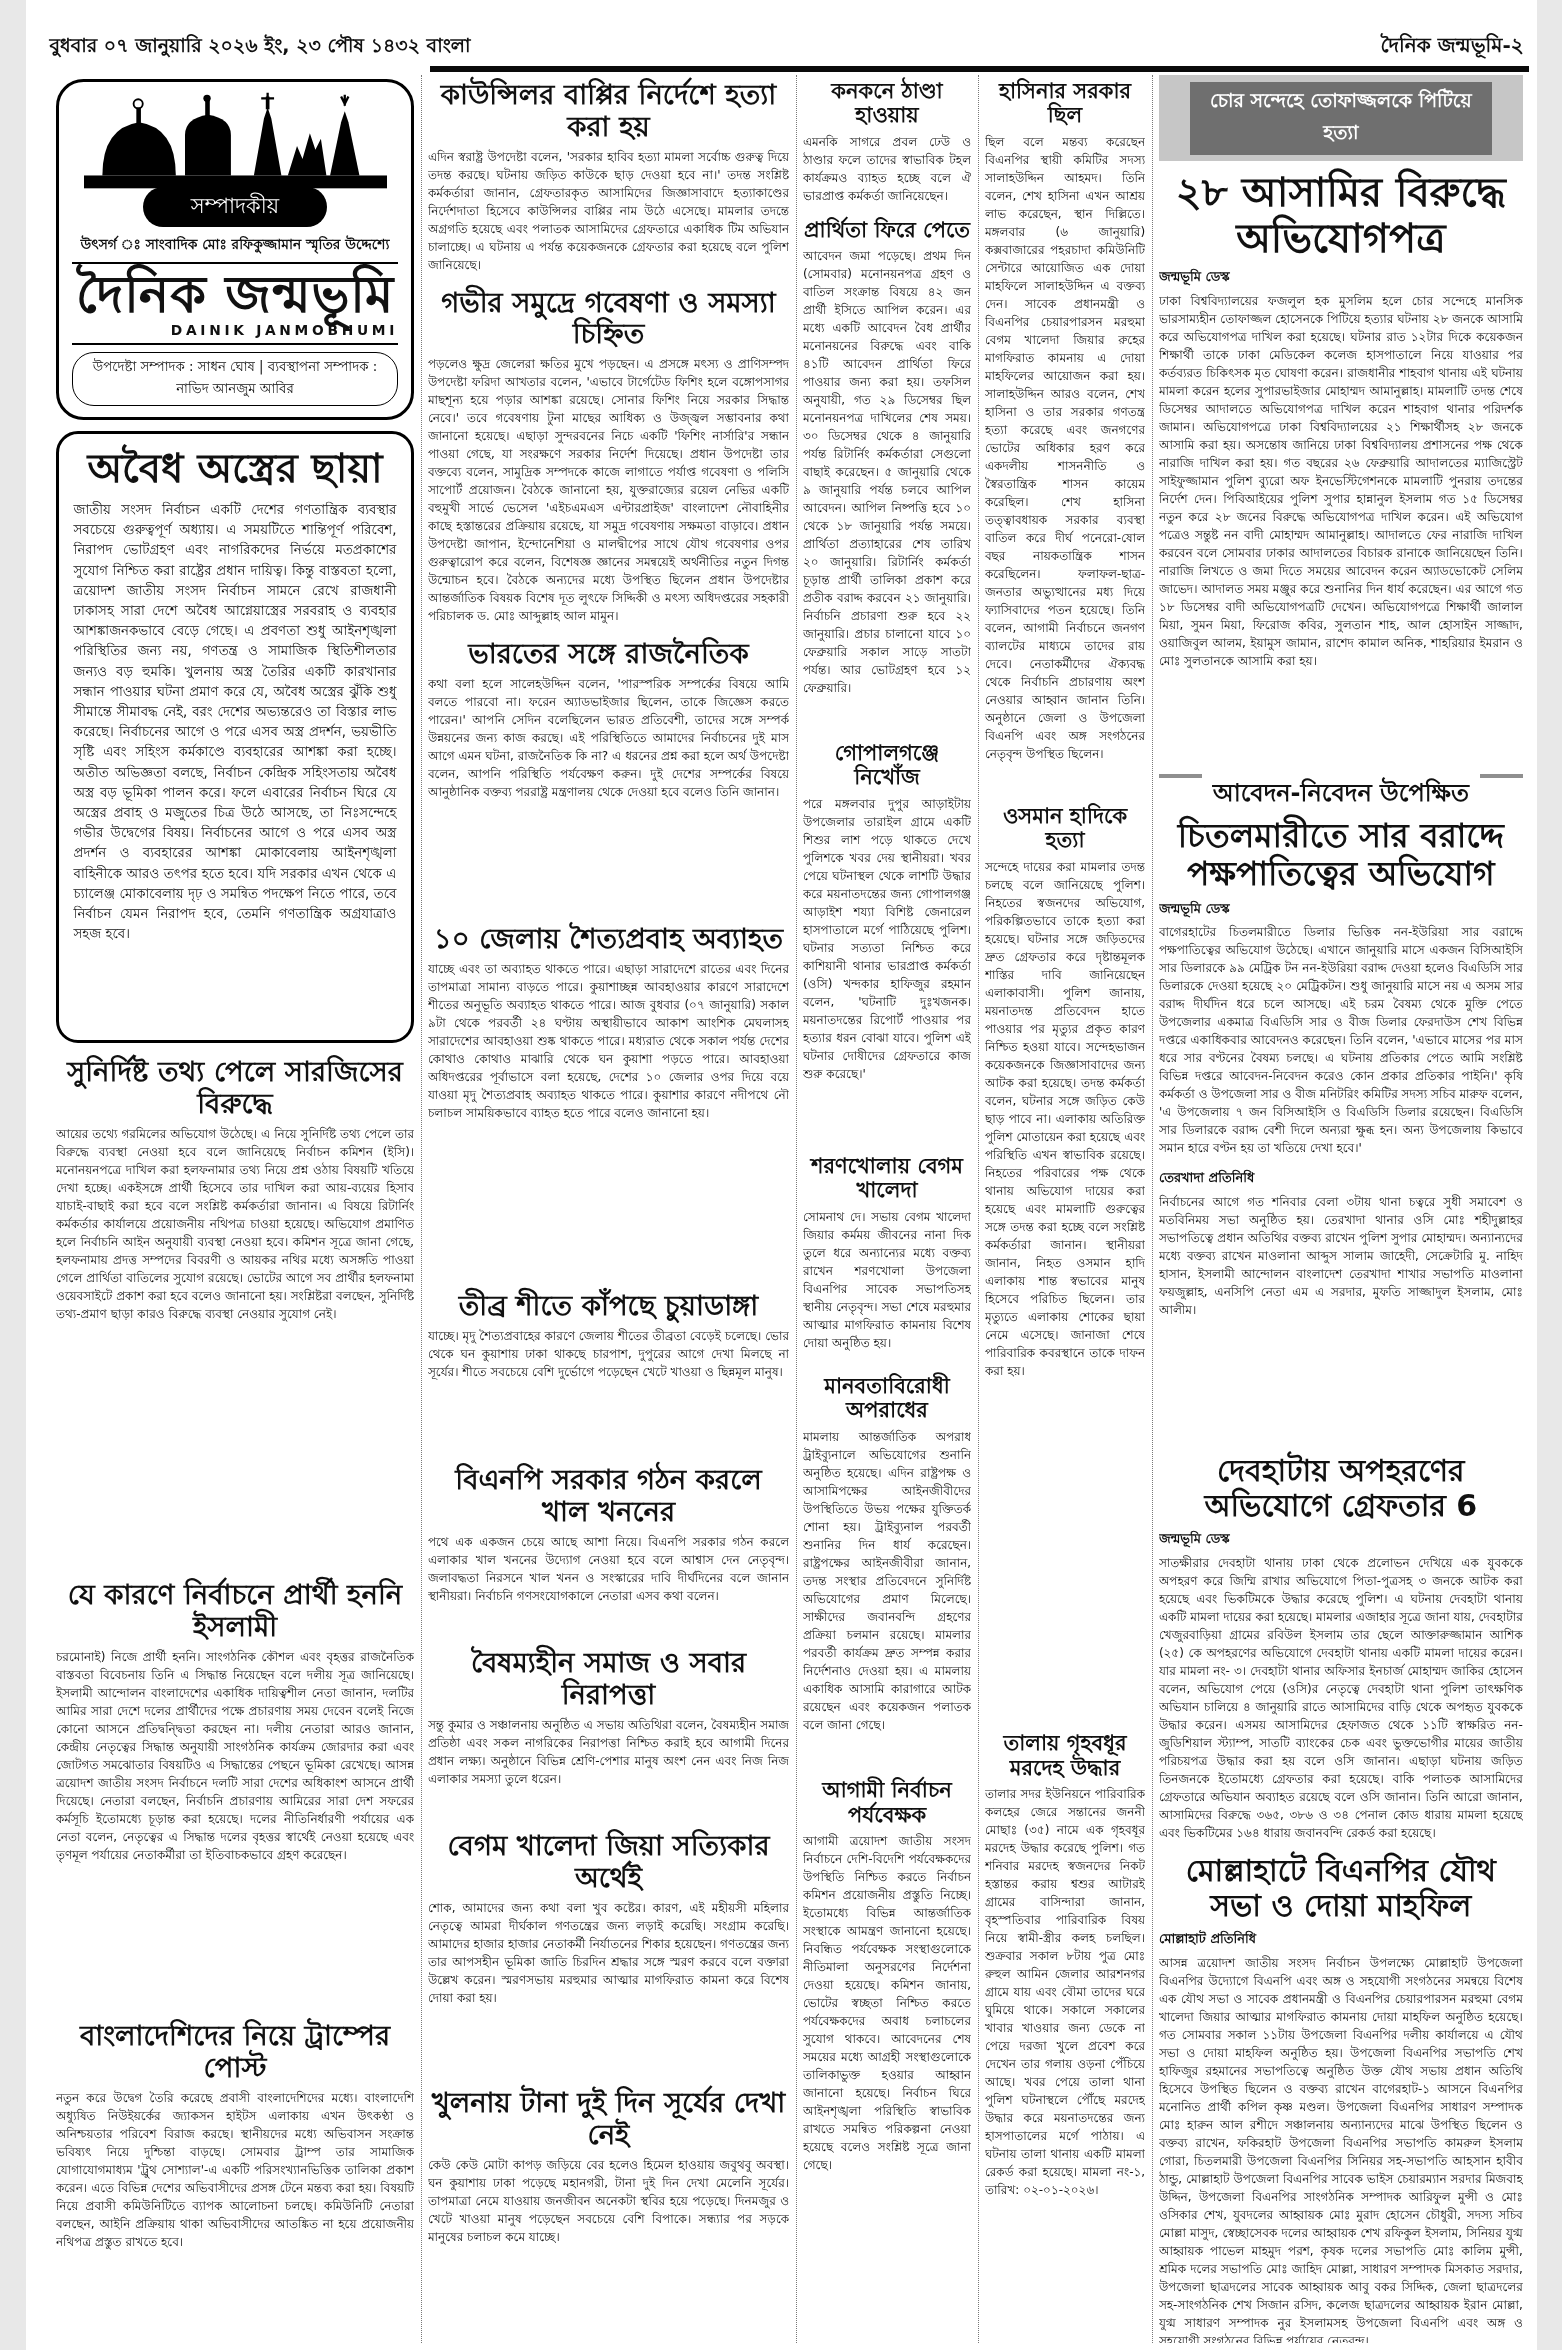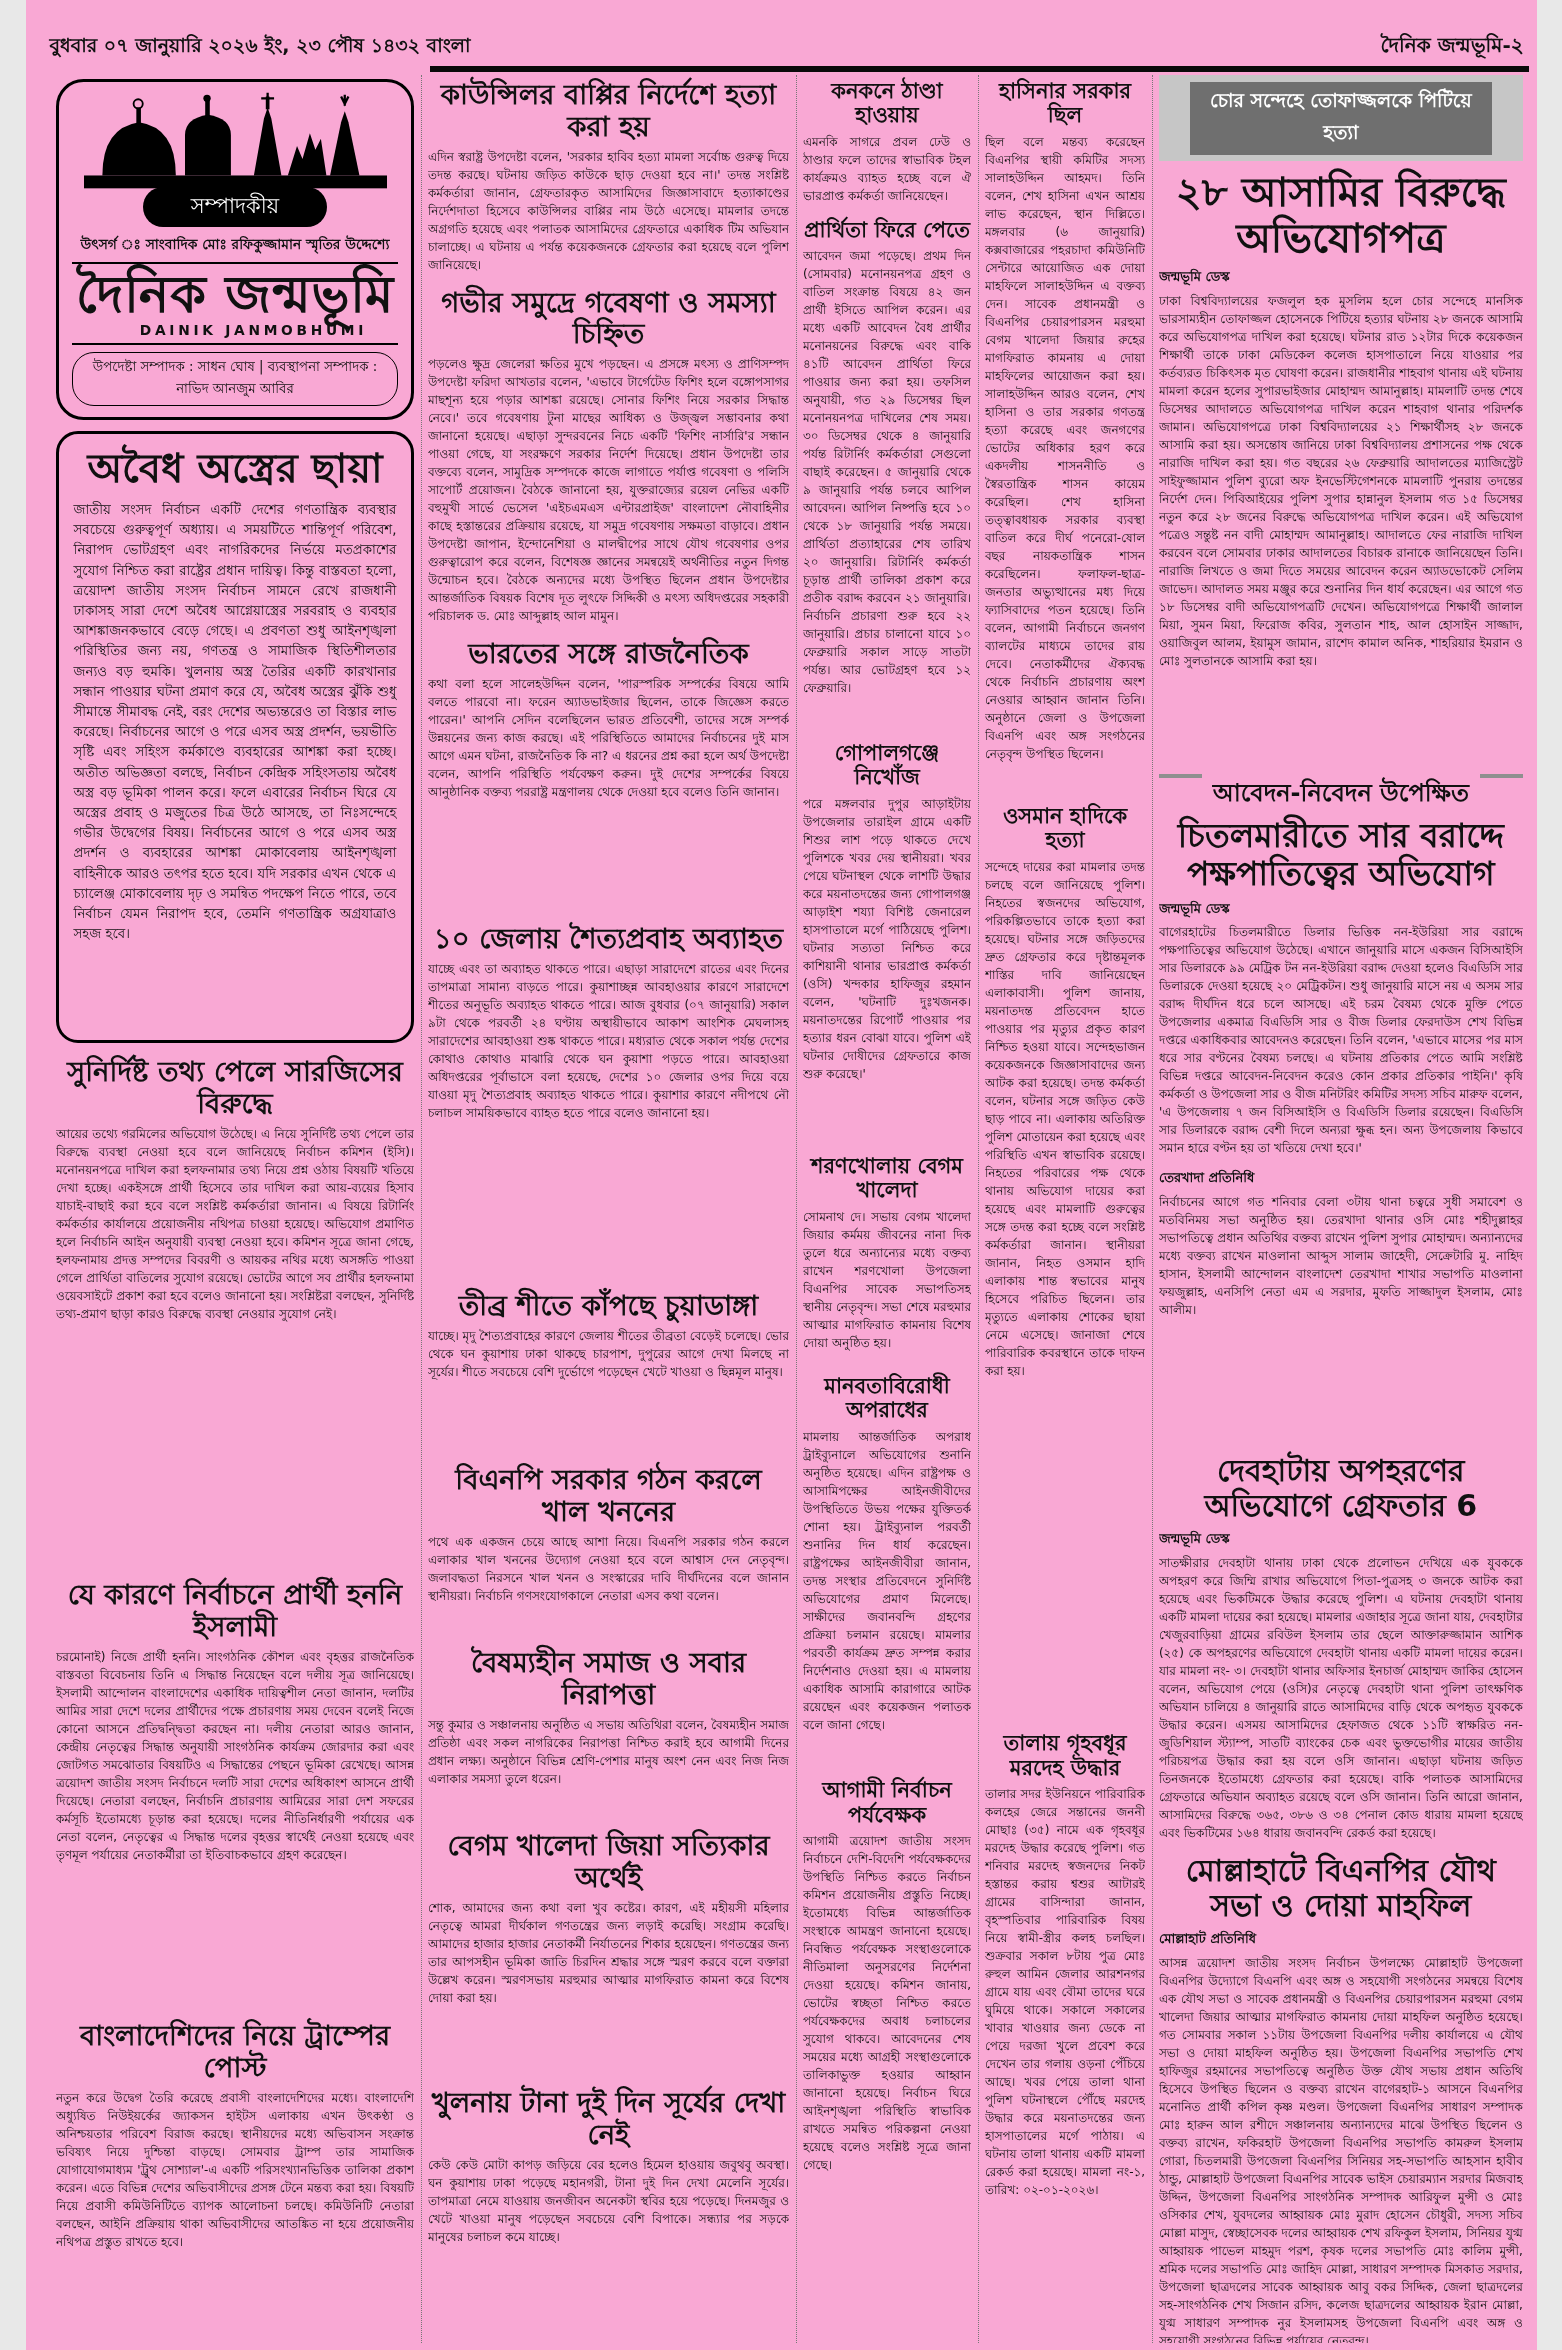--- a/index.html
+++ b/index.html
@@ -1,20 +1,20 @@
 <!DOCTYPE html>
 <html style="font-size:14.7px"><head>
 <meta charset="utf-8">
 <style>
   html,body{margin:0;padding:0;background:#e8e8e8;}
   .page{
     position:relative;
     width:1511px;height:2351px;
     margin:0 auto;
-    background:#f9a8d4;
+    background:#ffffff;
     color:#111;
     font-family:"DejaVu Sans","Liberation Sans",sans-serif;
     overflow:hidden;
     box-sizing:border-box;
     padding:5.5px 7.3px 0 24px;
   }
   
   .topbar{display:flex;justify-content:space-between;align-items:flex-end;height:57px;}
   .dateline{font-size:19px;font-weight:bold;}
   .pagelabel{font-size:20px;font-weight:900;padding-right:5.5px;}
@@ -32,21 +32,21 @@
   .h-md{font-size:21px;}
   .byline{font-weight:bold;font-size:13px;margin:1.8px 0 3.7px;}
   .body{font-size:12px;line-height:1.5;text-align:justify;}
 
   
   .masthead-box{border:3.7px solid #000;border-radius:27.5px;padding:9.2px 13px 11px;text-align:center;margin-top:3.7px;}
   .skyline{display:block;margin:0 auto;}
   .edit-pill{display:inline-block;background:#000;color:#fff;border-radius:20px;padding:2.8px 48px;font-size:21px;font-weight:normal;margin-top:-5.5px;}
   .dedication{font-size:13.8px;font-weight:bold;margin-top:5.5px;border-bottom:2.8px solid #000;padding-bottom:5.5px;}
   .nameplate{font-size:51px;font-weight:900;letter-spacing:0.9px;line-height:1.05;margin-top:3.7px;}
-  .nameplate-latin{font-size:13.8px;font-weight:bold;letter-spacing:3.7px;text-align:center;padding-left:37px;border-bottom:2.8px solid #000;padding-bottom:5.5px;}
+  .nameplate-latin{font-size:13.8px;font-weight:bold;letter-spacing:3.7px;text-align:right;padding-left:37px;border-bottom:2.8px solid #000;padding-bottom:5.5px;}
   .editors-line{border:1.8px solid #000;border-radius:22px;font-size:13.3px;font-weight:normal;padding:3.7px 5.5px;margin-top:7.3px;}
 
   
   .editorial-box{border:3.7px solid #000;border-radius:22px;padding:9.2px 14.7px;margin-top:11px;min-height:588px;}
   .editorial-box h2{font-size:40px;margin:1.8px 0 9.2px;}
   .editorial-box .body{font-size:13.3px;line-height:1.52;}
 
   
   .kicker-band{background:#c6c6c6;padding:6.4px 31px;margin-bottom:8px;}
   .kicker-inner{background:#6f6f6f;color:#fff;text-align:center;font-size:19px;font-weight:bold;padding:4.6px 7.3px;}

